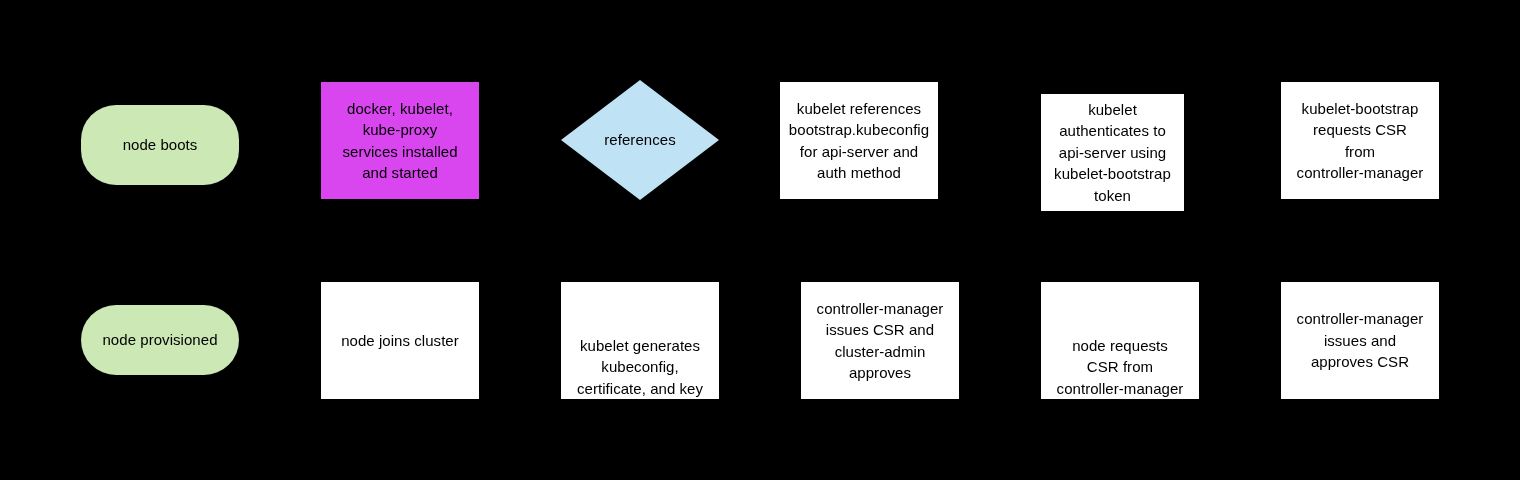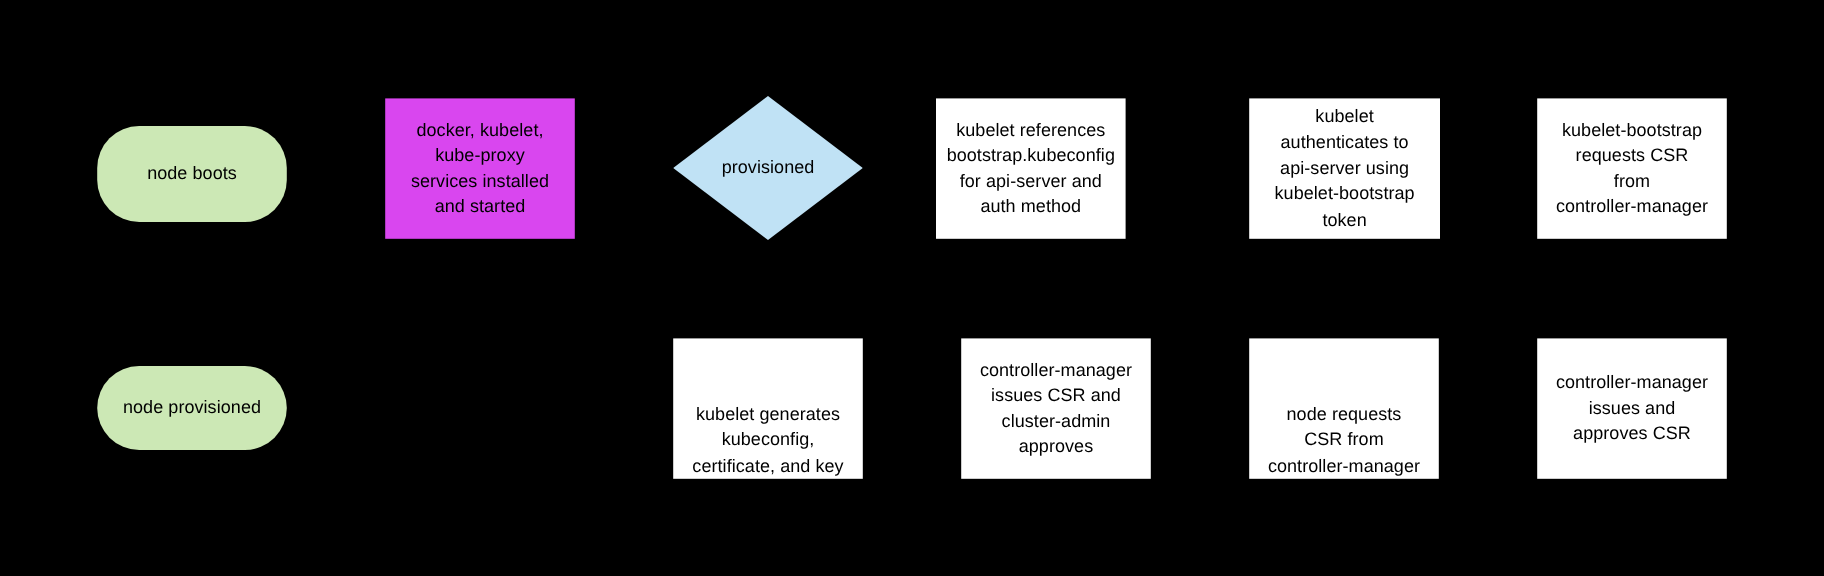--- a/index.html
+++ b/index.html
@@ -84,45 +84,48 @@
       <div class="node rect" style="left: 321px; top: 82px; width: 158px; height: 117px; background: #d946ef;">
         <span class="label">docker, kubelet,
 kube-proxy
 services installed
 and started</span>
       </div>
       <div class="node diamond" style="left: 561px; top: 80px; width: 158px; height: 120px;">
         <svg class="diamond-shape" viewBox="0 0 158 120" preserveAspectRatio="none">
           <polygon points="79,0 158,60 79,120 0,60" fill="#c0e2f5"></polygon>
         </svg>
-        <span class="label">provisioned</span>
+        <span class="label">references</span>
       </div>
       <div class="node rect overflow" style="left: 780px; top: 82px; width: 158px; height: 117px; background: rgb(255, 255, 255);">
         <span class="label">kubelet references
 bootstrap.kubeconfig
 for api-server and
 auth method</span>
       </div>
-      <div class="node rect" style="left: 1041px; top: 82px; width: 159px; height: 117px; background: rgb(255, 255, 255);">
+      <div class="node rect" style="left: 1041px; top: 94px; width: 143px; height: 117px; background: rgb(255, 255, 255);">
         <span class="label">kubelet
 authenticates to
 api-server using
 kubelet-bootstrap
 token</span>
       </div>
       <div class="node rect" style="left: 1281px; top: 82px; width: 158px; height: 117px; background: rgb(255, 255, 255);">
         <span class="label">kubelet-bootstrap
 requests CSR
 from
 controller-manager</span>
       </div>
     </div>
     <div style="position: absolute; left: 0px; top: 0px; width: 100%; height: 100%;">
       <div class="node pill overflow" style="left: 81px; top: 305px; width: 158px; height: 70px; background: rgb(204, 232, 181);">
         <span class="label">node provisioned</span>
+      </div>
+      <div class="node rect" style="left: 321px; top: 282px; width: 158px; height: 117px; background: rgb(255, 255, 255);">
+        <span class="label">node joins cluster</span>
       </div>
       <div class="node rect" style="left: 561px; top: 282px; width: 158px; height: 117px; background: rgb(255, 255, 255); align-items: flex-end;">
         <span class="label">kubelet generates
 kubeconfig,
 certificate, and key</span>
       </div>
       <div class="node rect" style="left: 801px; top: 282px; width: 158px; height: 117px; background: rgb(255, 255, 255);">
         <span class="label">controller-manager
 issues CSR and
 cluster-admin

